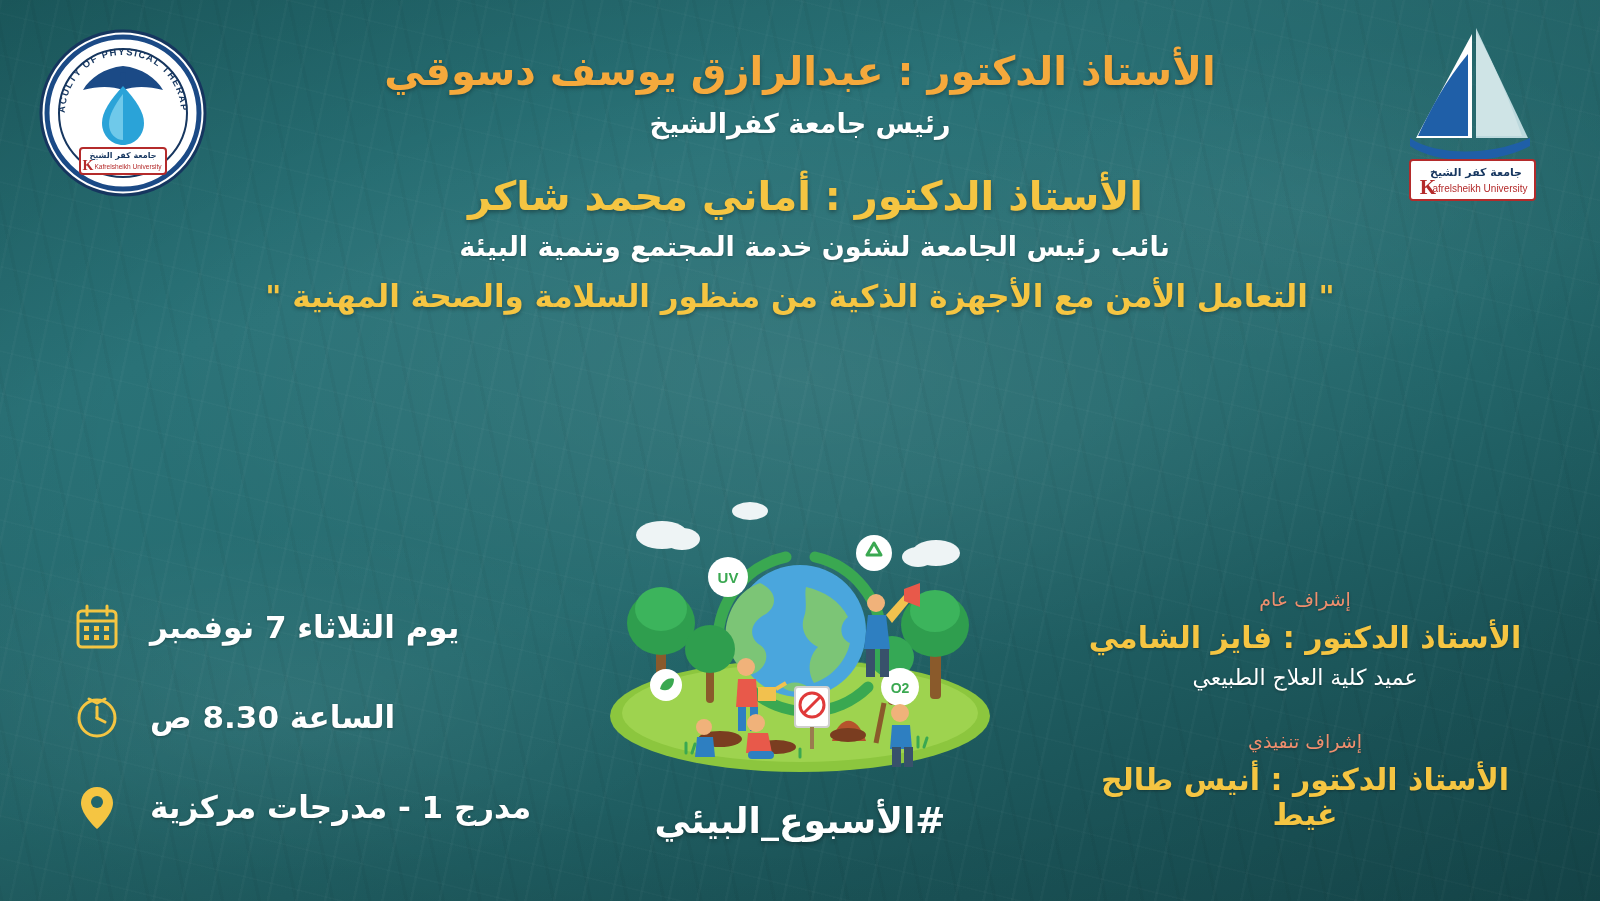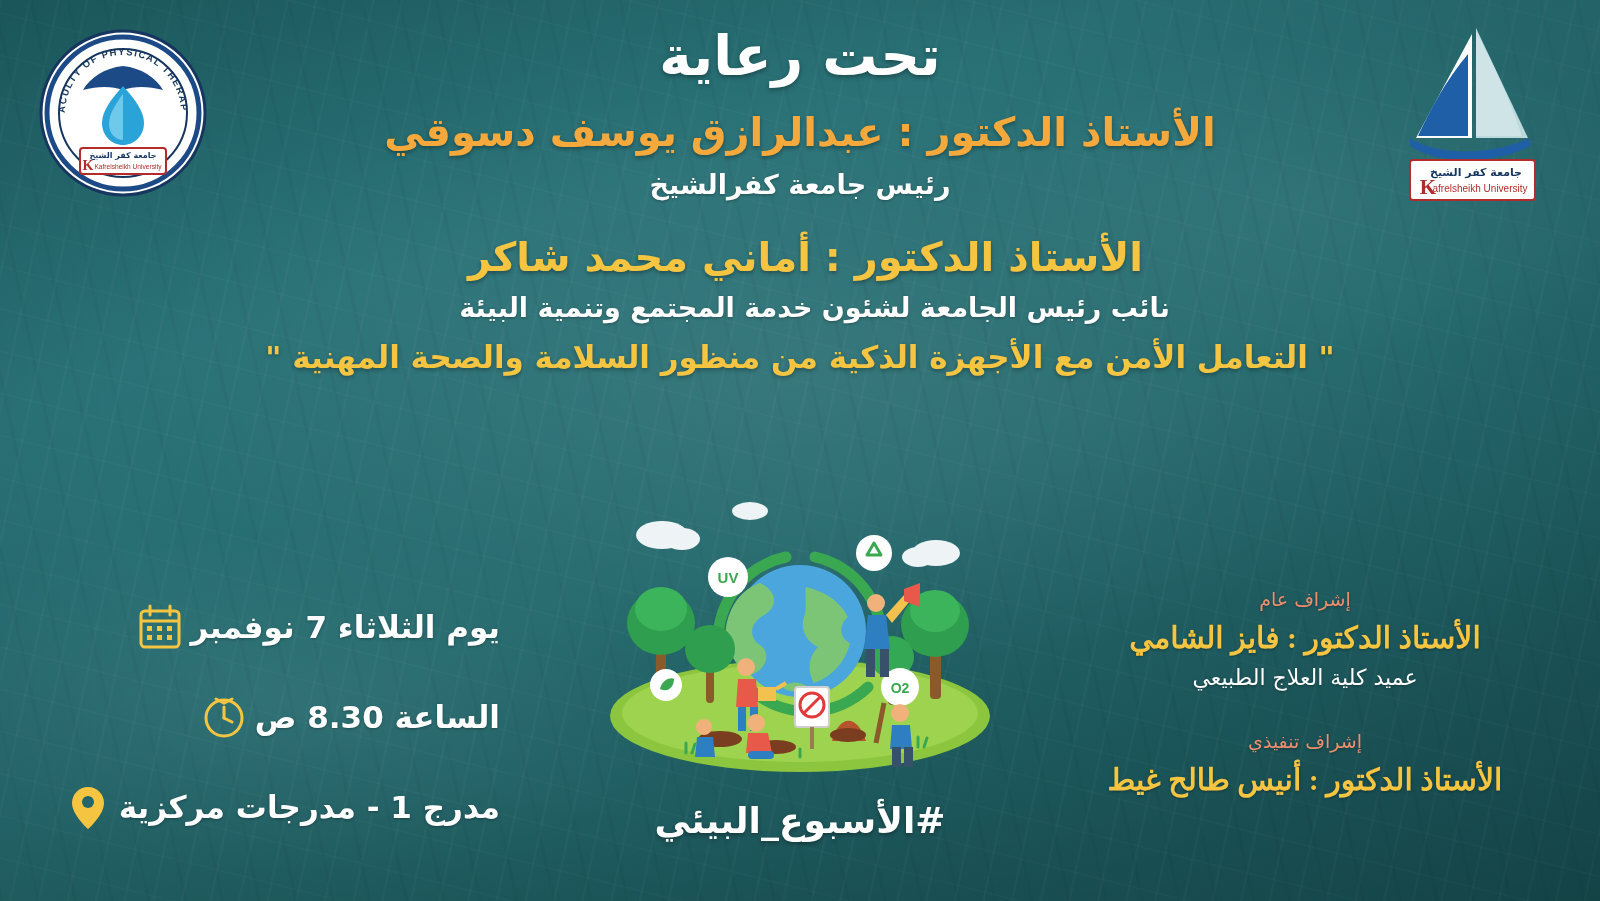--- a/index.html
+++ b/index.html
@@ -129,22 +129,22 @@
     position: absolute;
     left: 70px;
     top: 600px;
     width: 430px;
     z-index: 5;
   }
   .detail-row {
     display: flex;
     flex-direction: row-reverse;
     align-items: center;
-    justify-content: flex-end;
-    gap: 4px;
+    justify-content: flex-start;
+    gap: 26px;
     margin-bottom: 36px;
   }
   .detail-text {
     font-size: 31px;
     font-weight: 700;
     color: #ffffff;
     text-shadow: 0 1px 3px rgba(0,0,0,0.3);
     white-space: nowrap;
   }
   .detail-icon {
@@ -170,21 +170,20 @@
     font-weight: 400;
     color: #f08f6e;
     text-shadow: 0 1px 3px rgba(0,0,0,0.3);
   }
   .sup-name {
     margin-top: 10px;
     font-size: 30px;
     font-weight: 700;
     color: #f5c542;
     text-shadow: 0 1px 3px rgba(0,0,0,0.3);
-    font-family: Liberation Serif, serif;
   }
   .sup-role {
     margin-top: 10px;
     font-size: 22px;
     font-weight: 400;
     color: #ffffff;
     text-shadow: 0 1px 3px rgba(0,0,0,0.3);
   }
   .sup-block-2 { margin-top: 40px; }
 
@@ -253,21 +252,20 @@
       <path d="M30 118 C 56 136 112 136 150 118 L150 126 C 112 146 56 144 30 126 Z" fill="#1f5fa8"></path>
 
       <rect x="30" y="140" width="125" height="40" rx="3" fill="#ffffff" stroke="#b42b2b" stroke-width="2"></rect>
       <text x="96" y="156" font-size="11" font-weight="bold" fill="#16365f" text-anchor="middle" font-family="'DejaVu Sans',sans-serif">جامعة كفر الشيخ</text>
       <text x="100" y="172" font-size="10" fill="#b42b2b" text-anchor="middle" font-family="'Liberation Sans',sans-serif">afrelsheikh University</text>
       <text x="48" y="174" font-size="21" font-weight="bold" fill="#b42b2b" text-anchor="middle" font-family="'Liberation Serif',serif">K</text>
     </svg>
   </div>
 
   <div class="header">
-    <div class="t-under">تحت رعاية</div>
     <div class="t-name1">الأستاذ الدكتور : عبدالرازق يوسف دسوقي</div>
     <div class="t-role1">رئيس جامعة كفرالشيخ</div>
     <div class="t-name2">الأستاذ الدكتور : أماني محمد شاكر</div>
     <div class="t-role2">نائب رئيس الجامعة لشئون خدمة المجتمع وتنمية البيئة</div>
     <div class="t-topic">" التعامل الأمن مع الأجهزة الذكية من منظور السلامة والصحة المهنية "</div>
   </div>
 
   <div class="details">
 
     <div class="detail-row">

